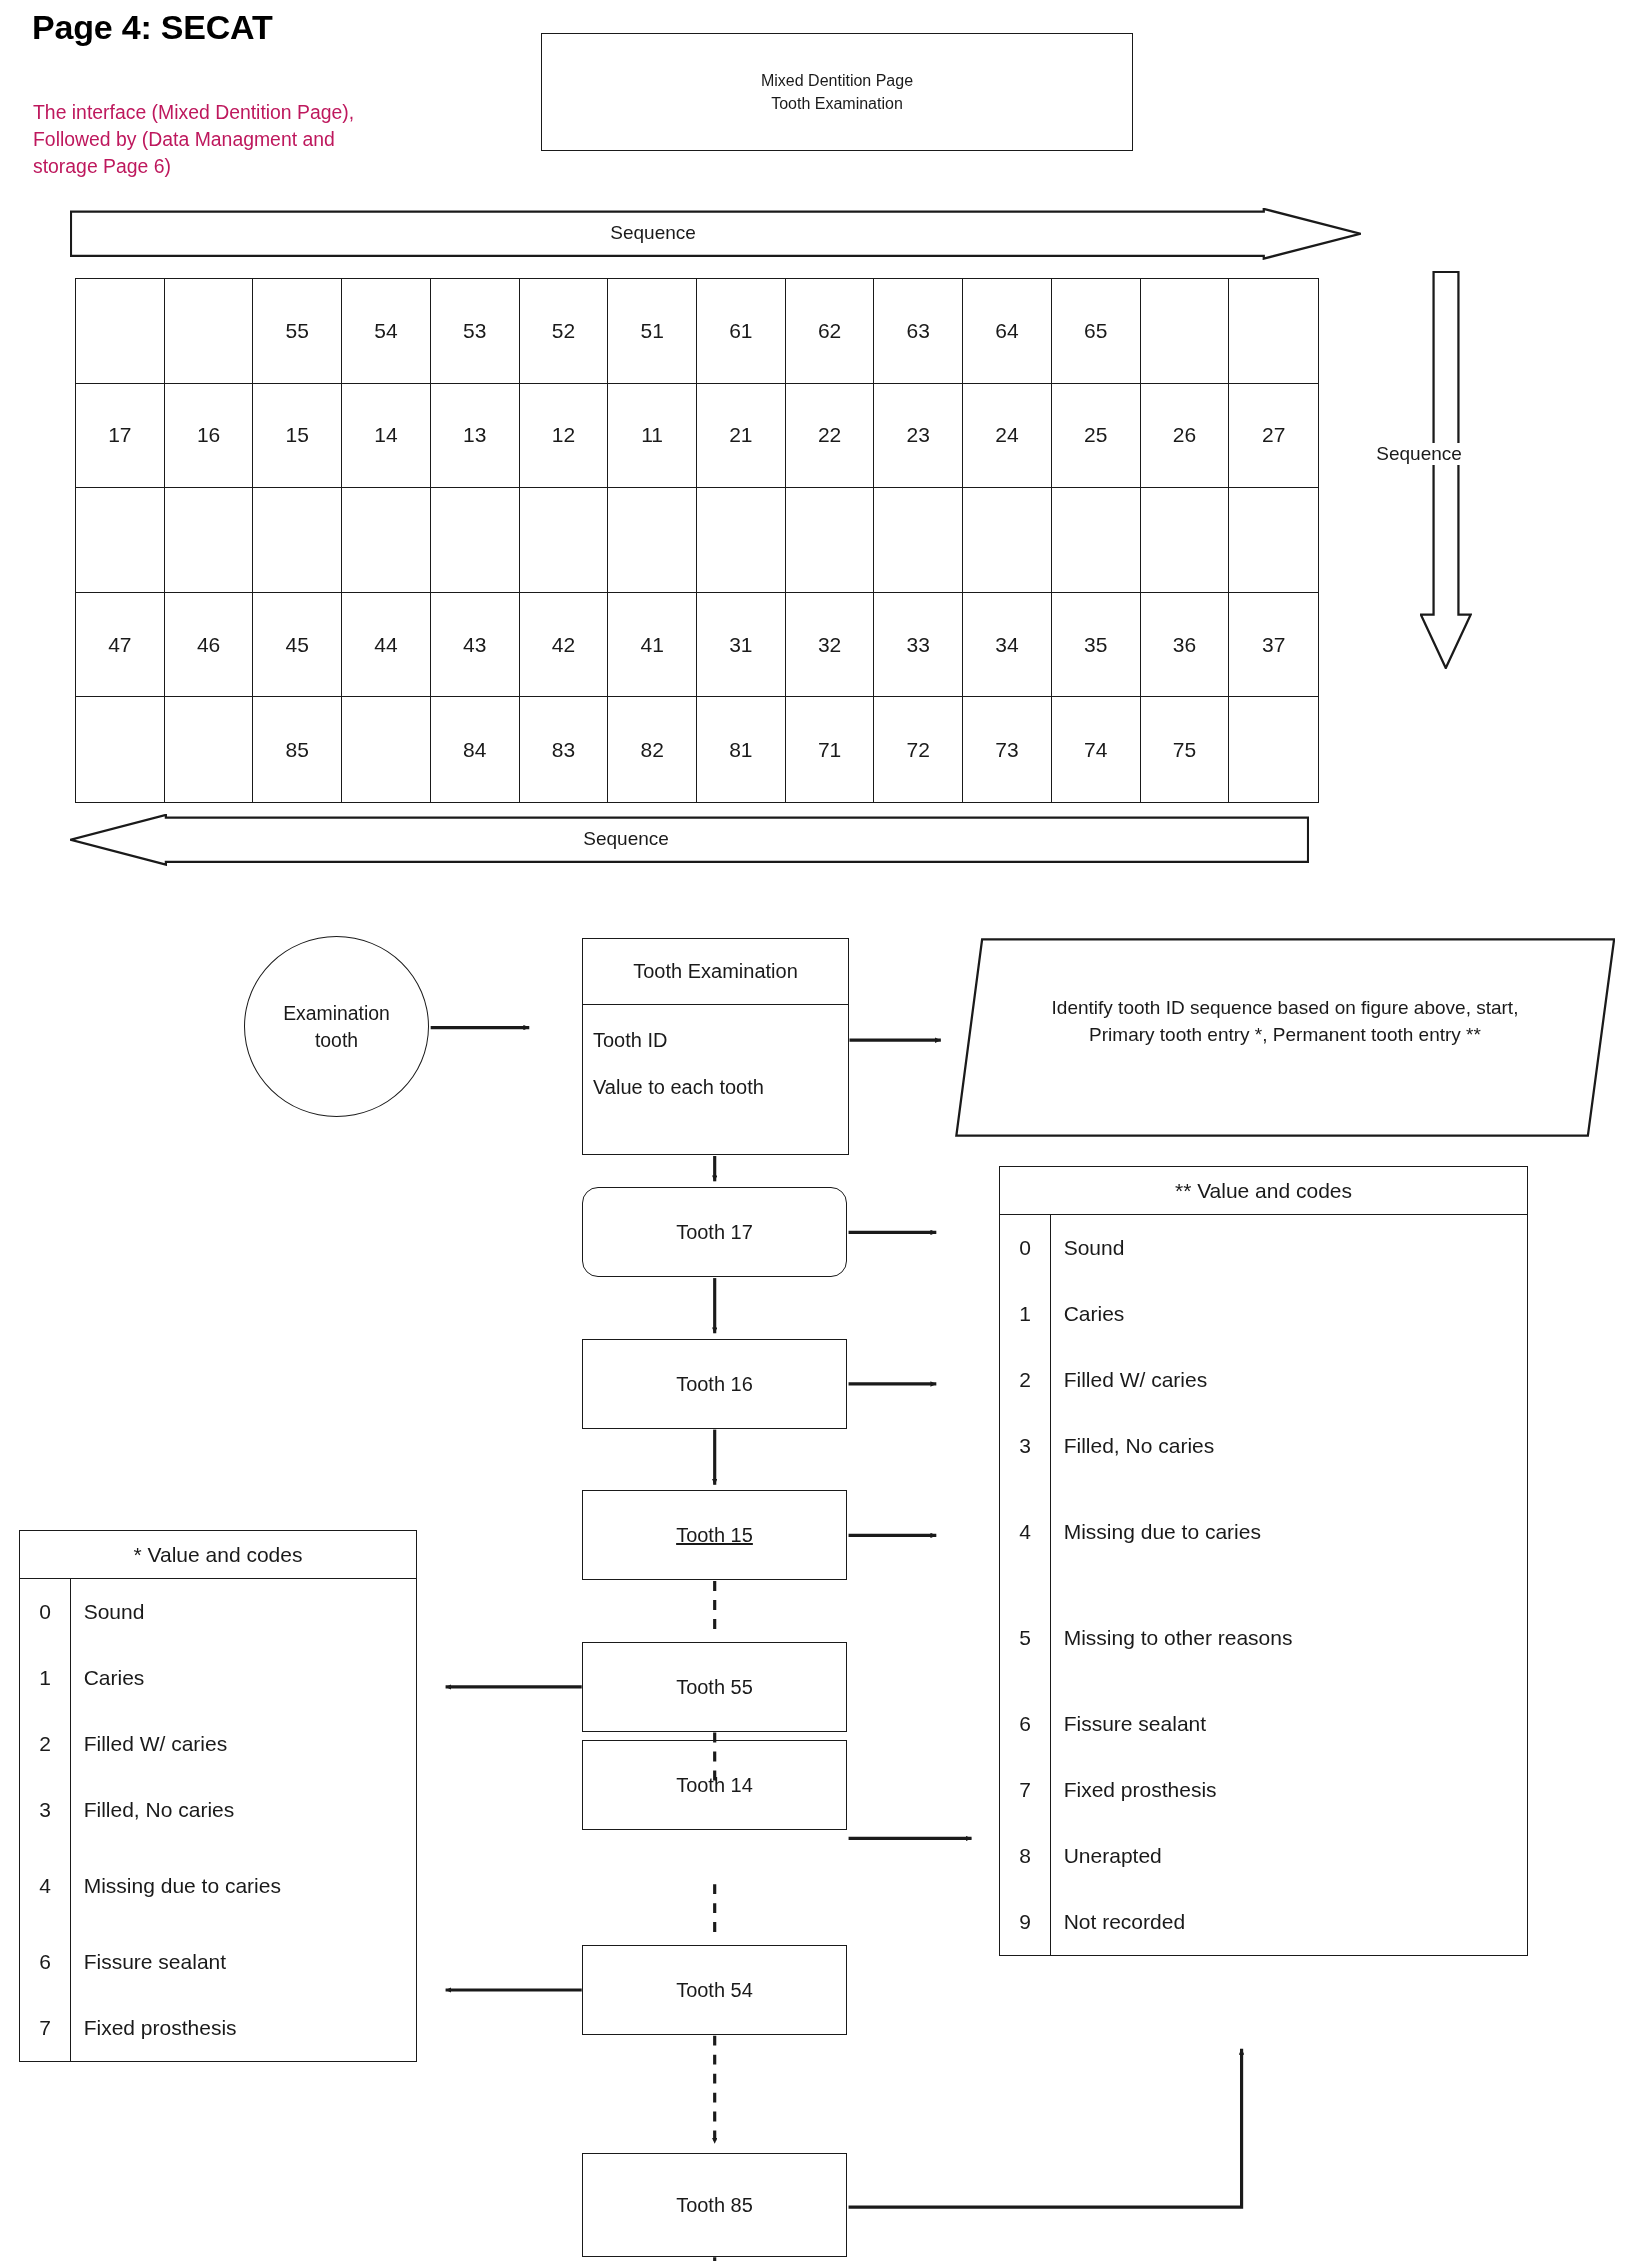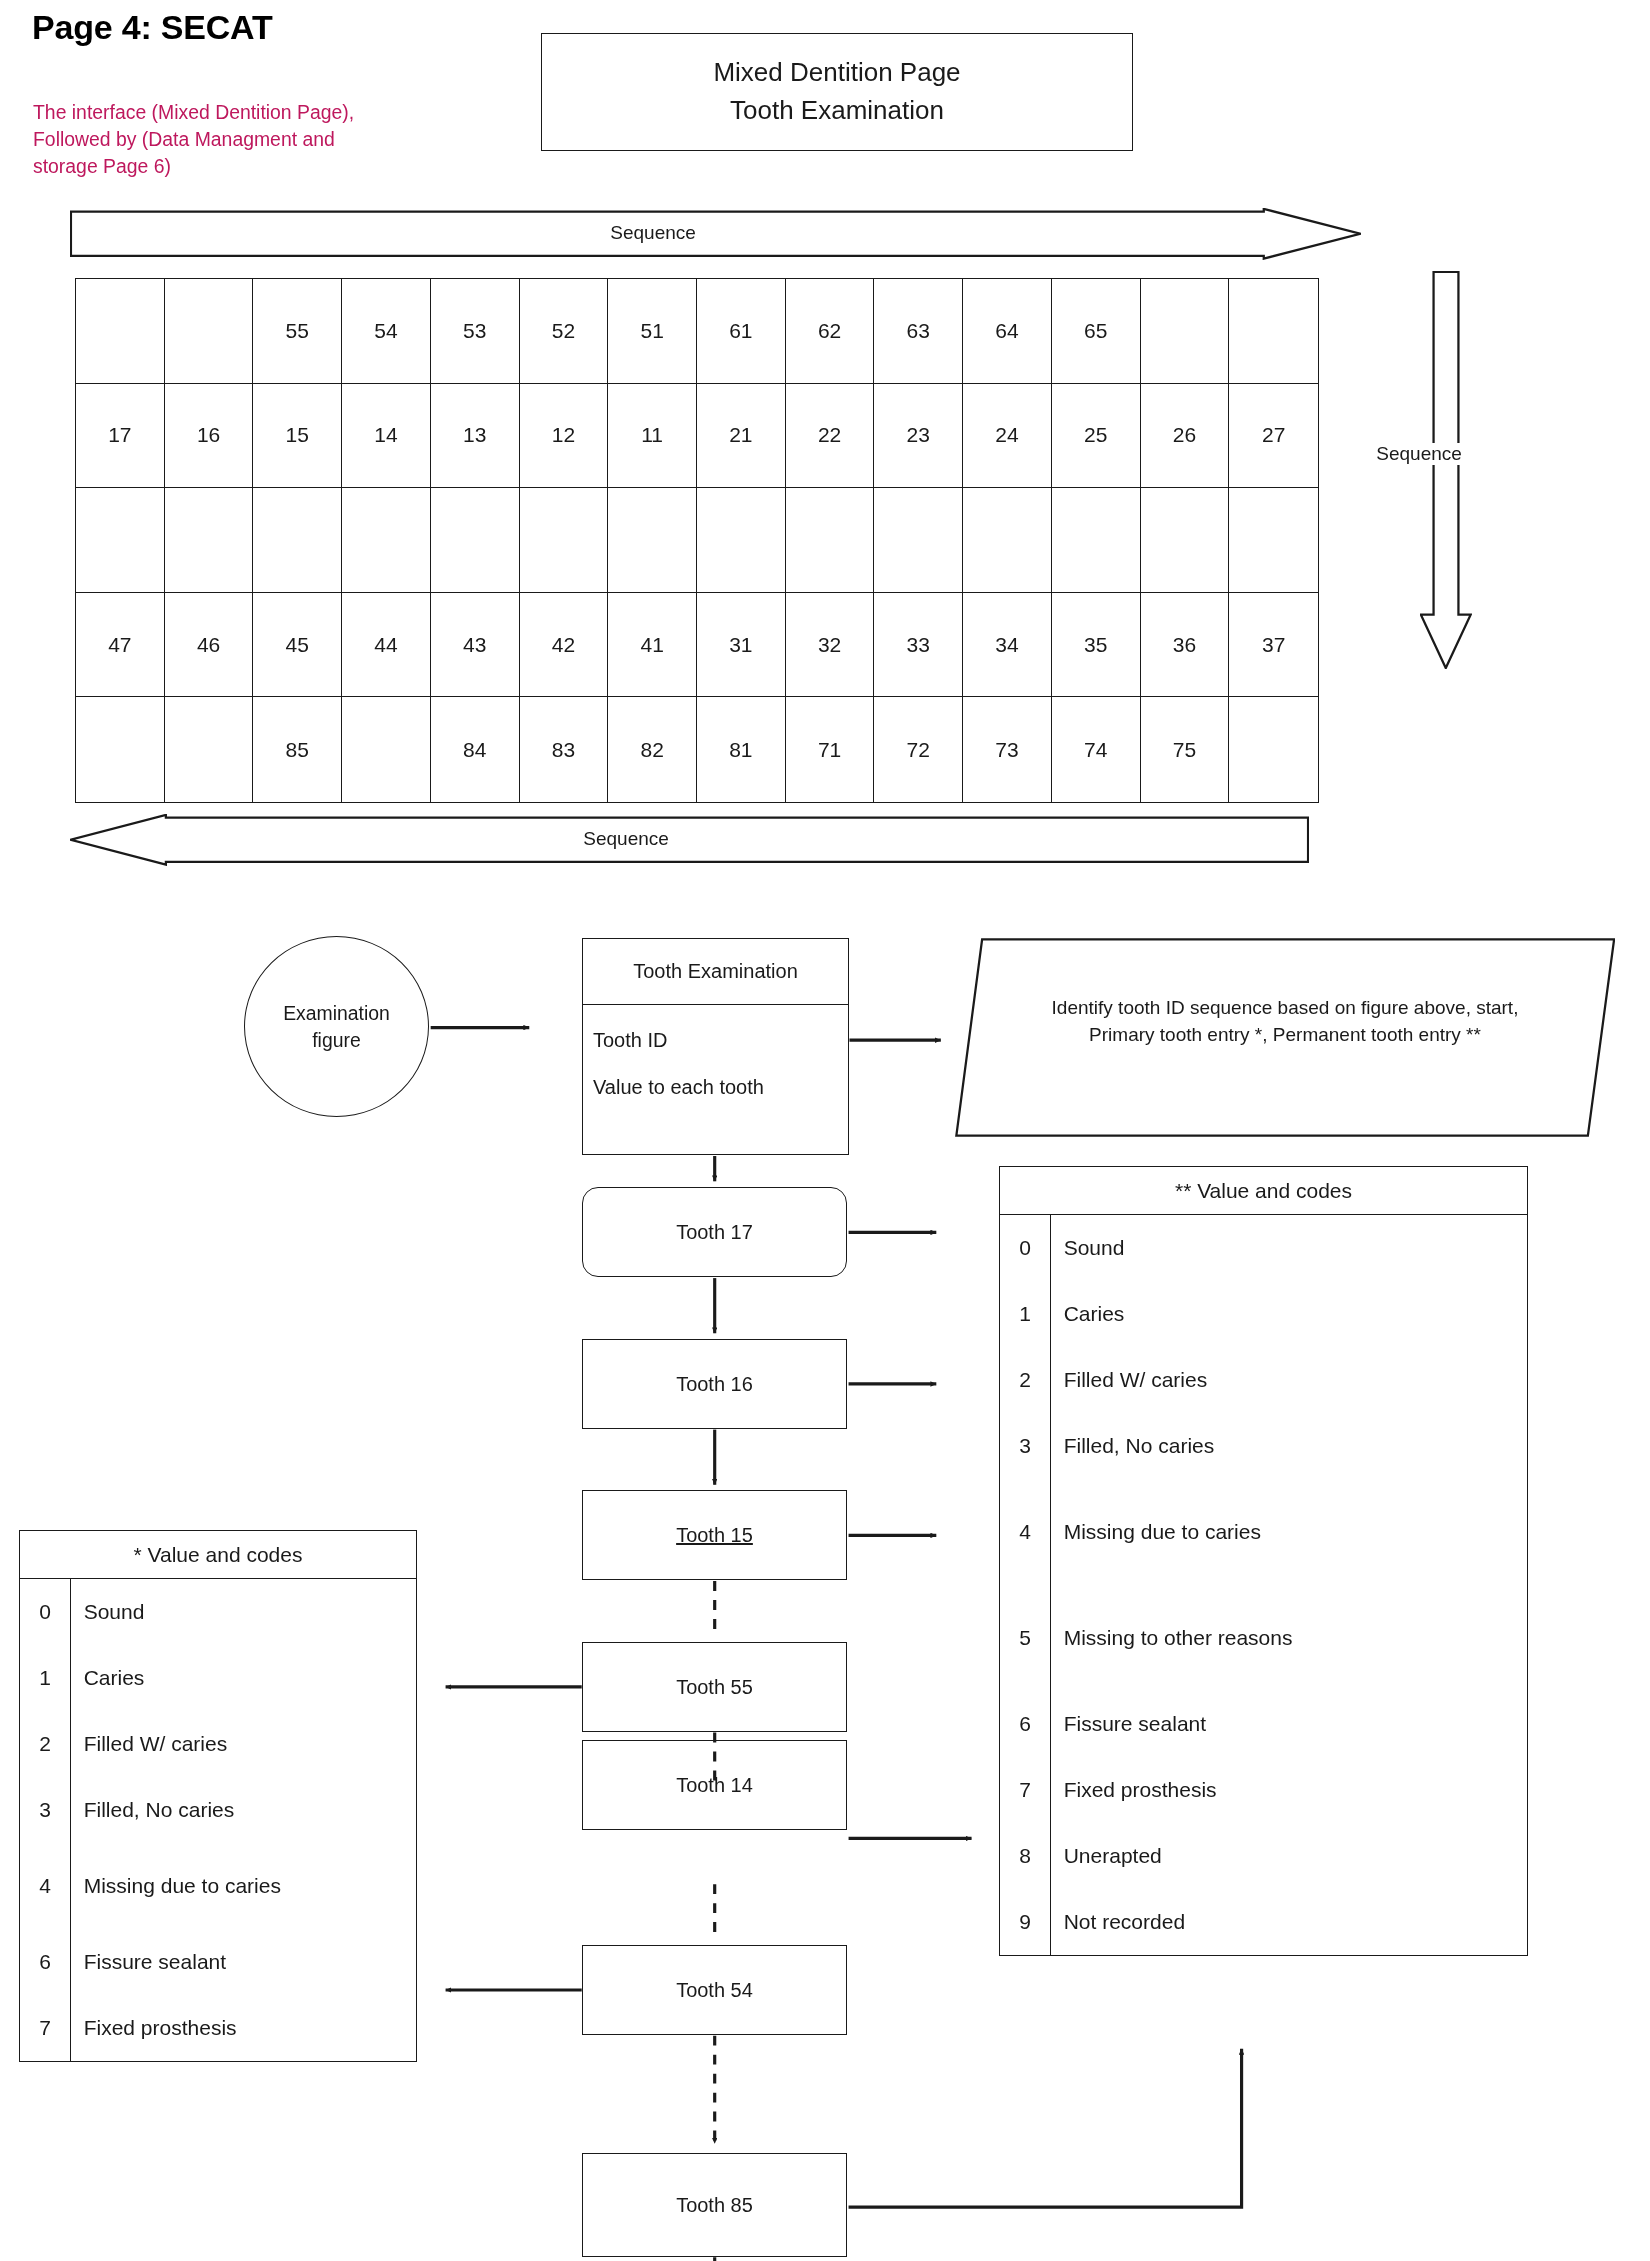--- a/index.html
+++ b/index.html
@@ -32,21 +32,21 @@
 
   
   #title-box {
     left:541px; top:33px;
     width:592px; height:118px;
     border:1.8px solid #1a1a1a;
     background:#fff;
     display:flex; flex-direction:column;
     align-items:center; justify-content:center;
   }
-  #title-box div { font-size:26px; line-height:1.45; }
+  #title-box div { font-size:16px; line-height:1.45; }
 
   
   #dental-grid {
     left:75px; top:278px;
     width:1244px; height:525px;
     border:1.8px solid #1a1a1a;
     background:#fff;
     display:grid;
     grid-template-columns: repeat(14, 1fr);
     grid-template-rows: repeat(5, 1fr);
@@ -270,21 +270,21 @@
     <div class="cell lastrow">71</div>
     <div class="cell lastrow">72</div>
     <div class="cell lastrow">73</div>
     <div class="cell lastrow">74</div>
     <div class="cell lastrow">75</div>
     <div class="cell lastcol lastrow"></div>
   </div>
 
 <div class="abs" id="exam-start">
   <div>Examination</div>
-  <div>figure</div>
+  <div>tooth</div>
 </div>
 
 <div class="abs" id="tooth-exam-box">
   <div class="hdr">Tooth Examination</div>
   <div class="line l1">Tooth ID</div>
   <div class="line l2">Value to each tooth</div>
 </div>
 
 <div class="abs" id="note-parallelogram">
   <svg width="660" height="199" viewBox="0 0 1460 440">

